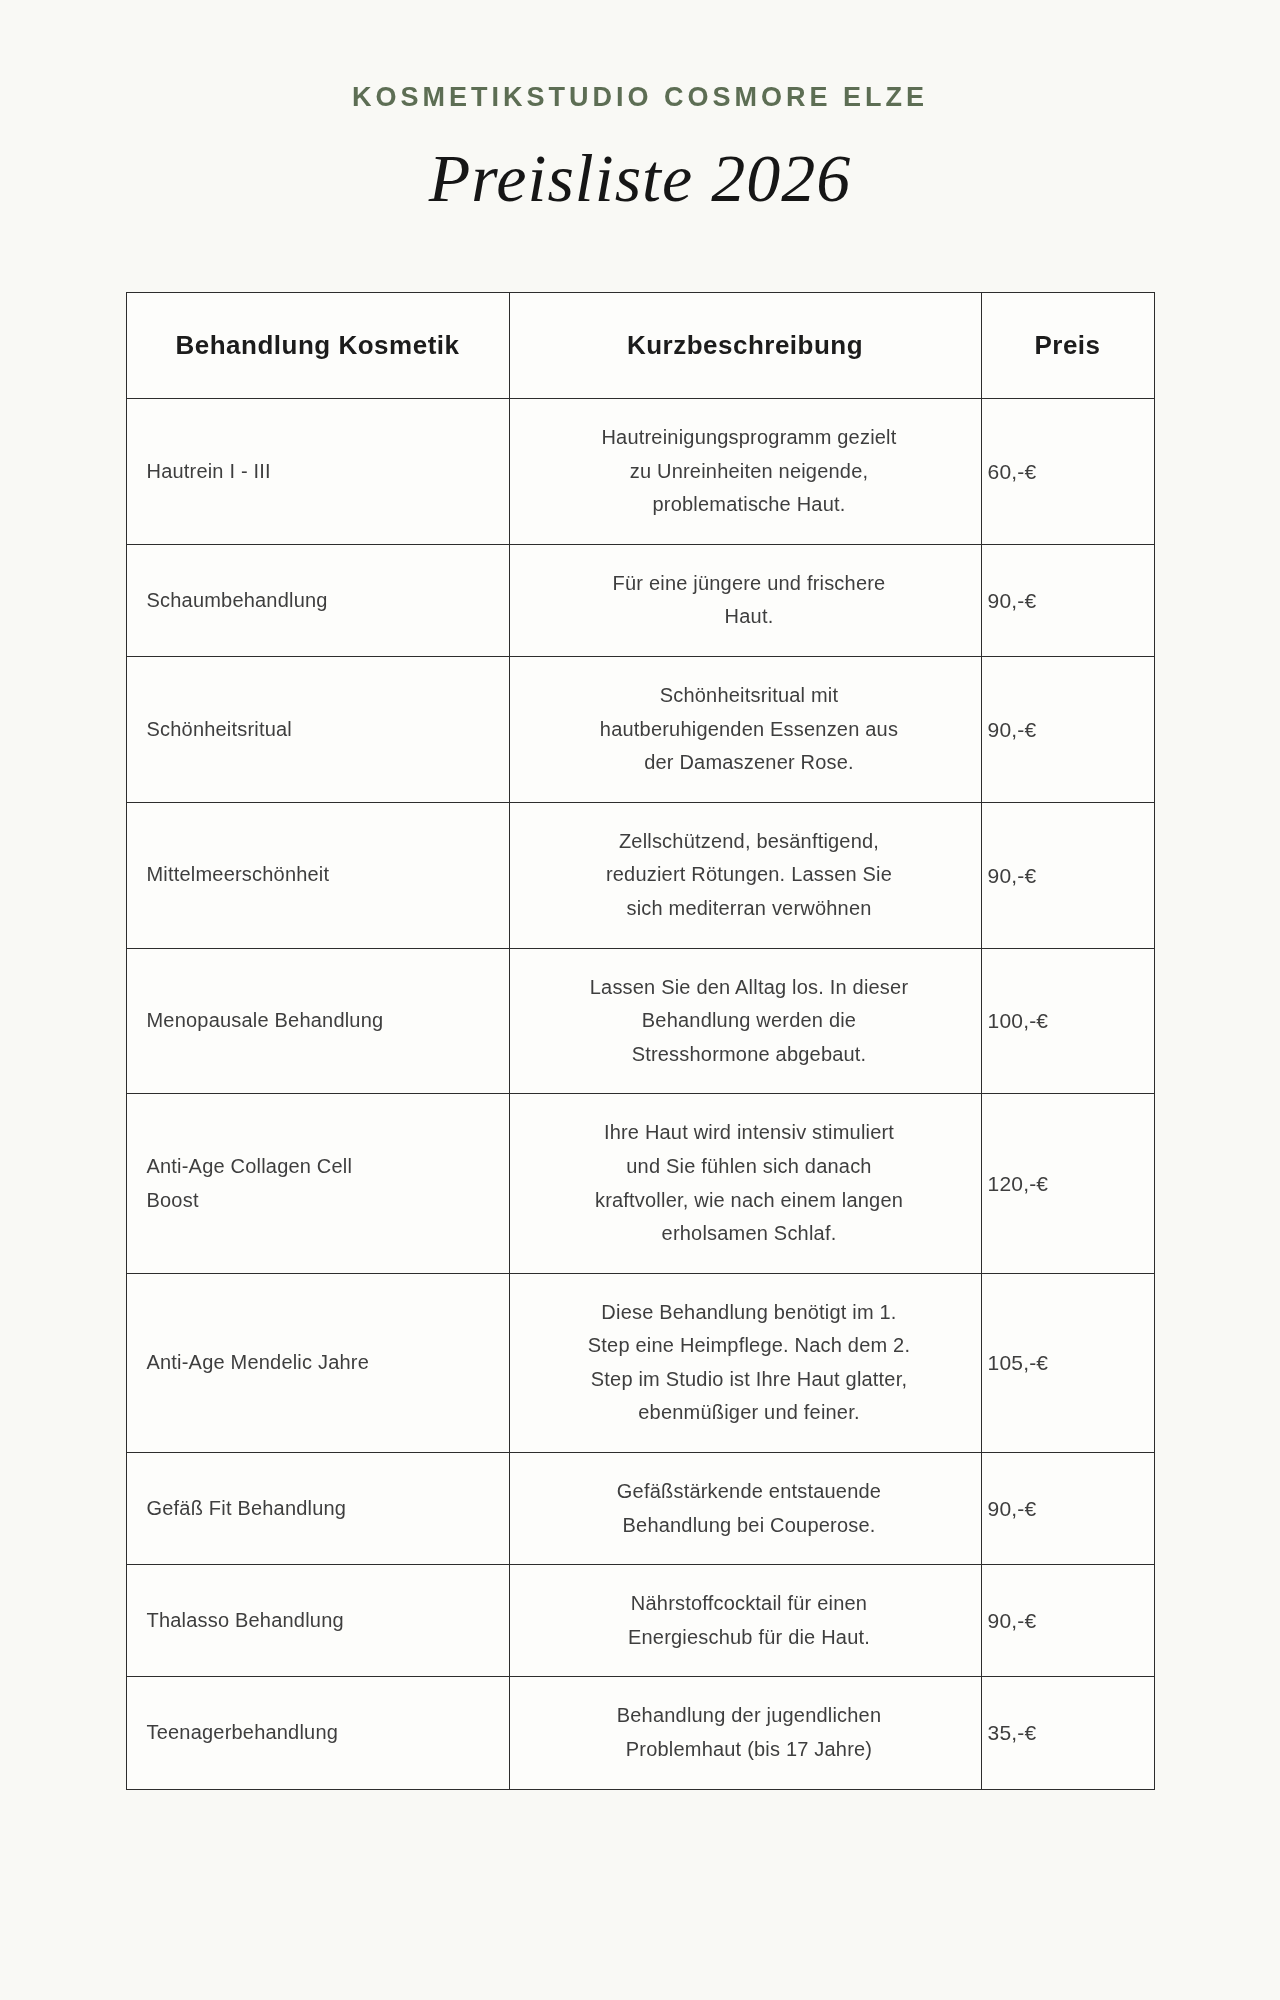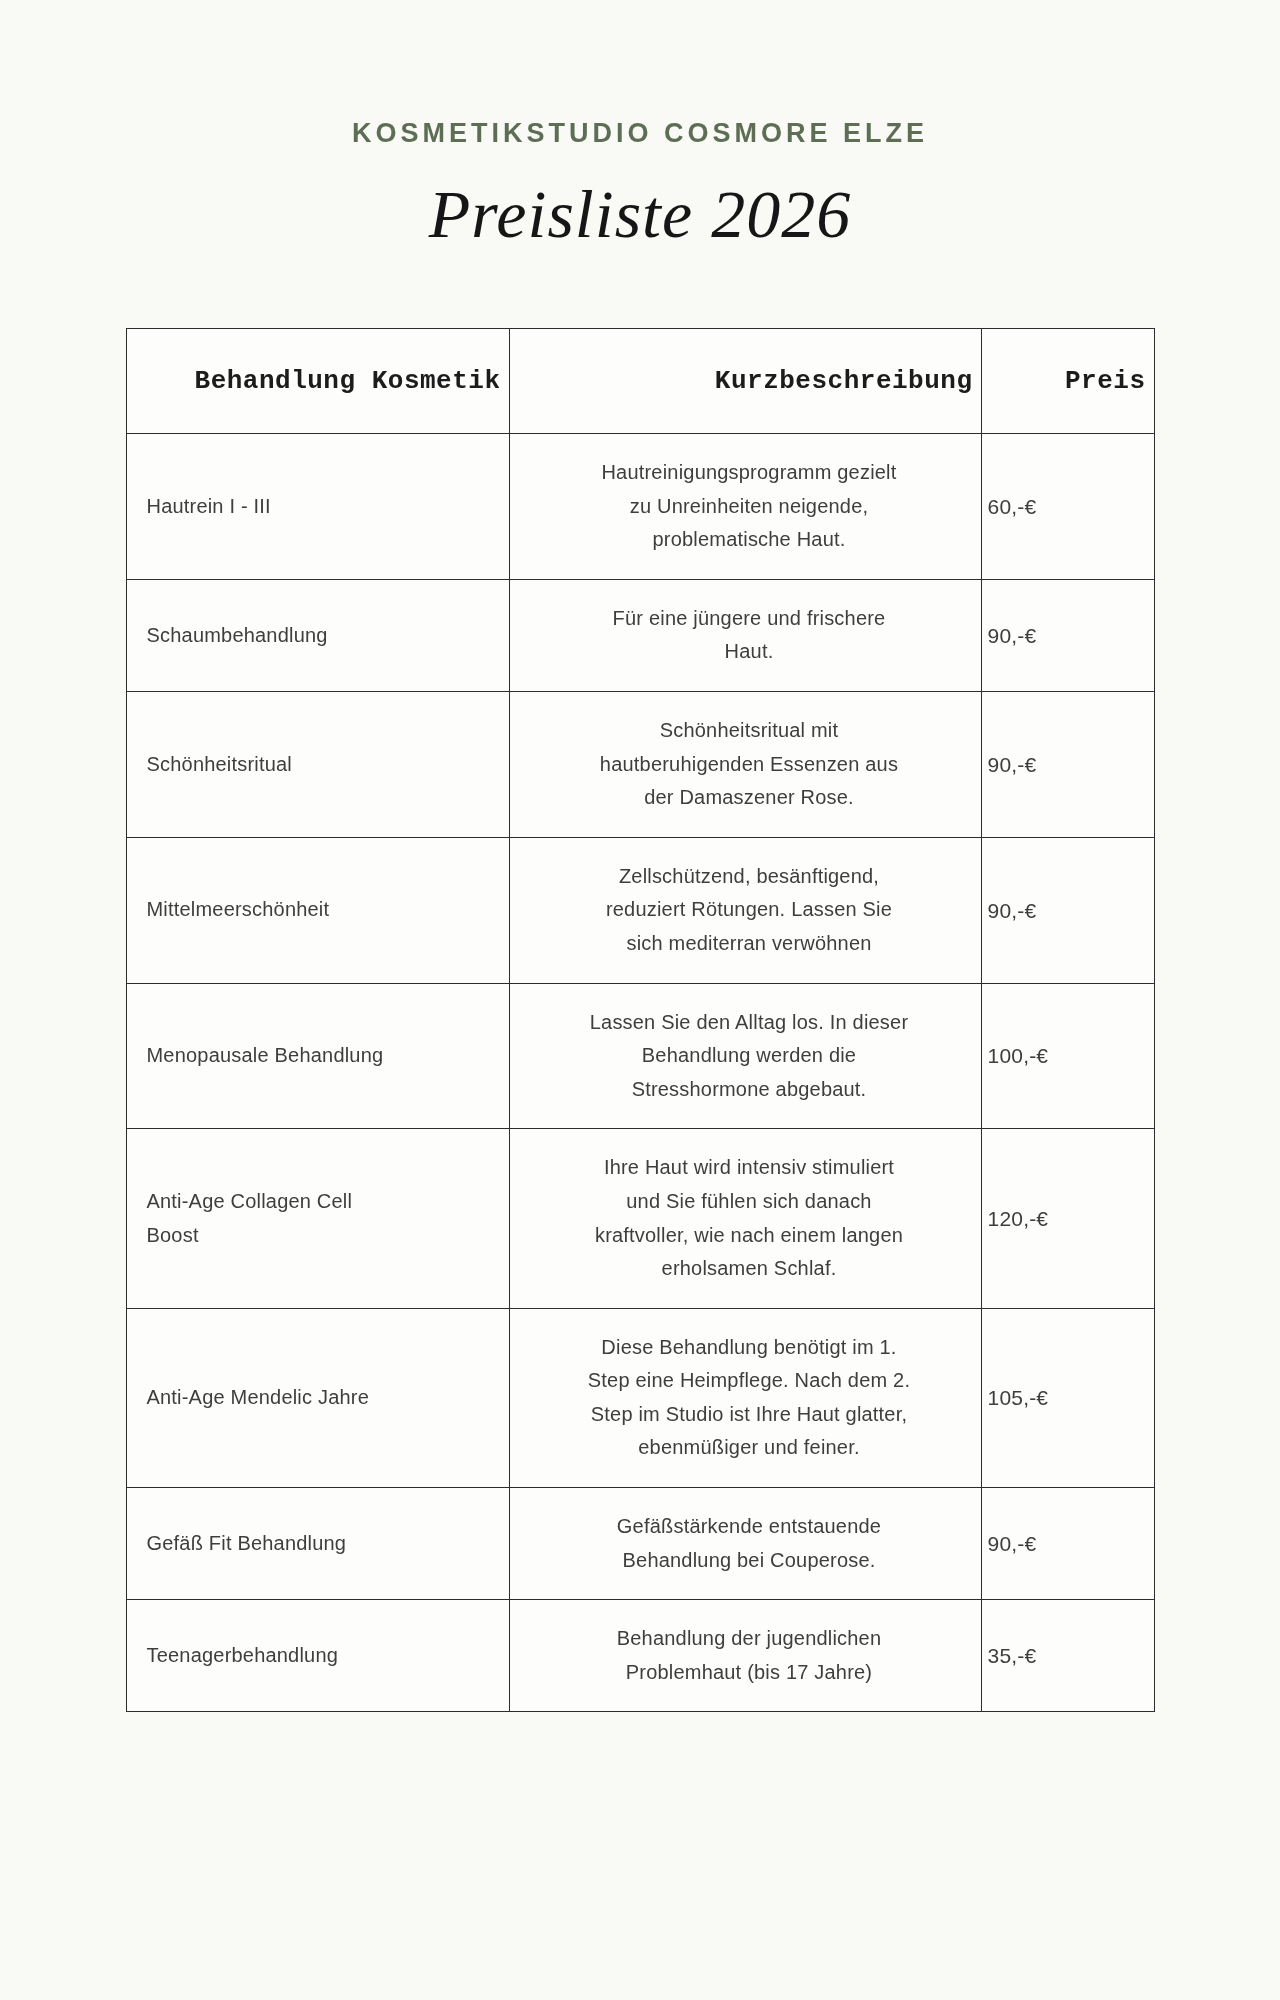--- a/index.html
+++ b/index.html
@@ -11,21 +11,21 @@
     font-family: "Liberation Sans", sans-serif;
   }
 
   .page {
     width: 1280px;
     height: 2000px;
     overflow: hidden;
   }
 
   .studio-name {
-    padding-top: 118px;
+    padding-top: 82px;
     text-align: center;
     font-family: "Liberation Sans", sans-serif;
     font-weight: bold;
     font-size: 27px;
     letter-spacing: 4px;
     color: #5d6e54;
   }
 
   .page-title {
     margin-top: 26px;
@@ -49,25 +49,25 @@
   col.c-name  { width: 383px; }
   col.c-desc  { width: 472px; }
   col.c-price { width: 173px; }
 
   .price-table th,
   .price-table td {
     border: 1px solid #2d2d2d;
   }
 
   .price-table th {
-    font-family: Liberation Mono, monospace;
+    font-family: Liberation Sans, sans-serif;
     font-weight: bold;
     font-size: 26px;
     color: #1c1c1c;
-    text-align: right;
+    text-align: center;
     padding: 37px 8px;
     letter-spacing: 0.5px;
   }
 
   .price-table td {
     font-size: 20px;
     line-height: 1.68;
     color: #3e3e3e;
     vertical-align: middle;
     letter-spacing: 0.2px;
@@ -165,20 +165,26 @@
 ebenmüßiger und feiner.</td>
         <td class="cell-price">105,-€</td>
       </tr>
       <tr>
         <td class="cell-name">Gefäß Fit Behandlung</td>
         <td class="cell-desc">Gefäßstärkende entstauende
 Behandlung bei Couperose.</td>
         <td class="cell-price">90,-€</td>
       </tr>
       <tr>
+        <td class="cell-name">Thalasso Behandlung</td>
+        <td class="cell-desc">Nährstoffcocktail für einen
+Energieschub für die Haut.</td>
+        <td class="cell-price">90,-€</td>
+      </tr>
+      <tr>
         <td class="cell-name">Teenagerbehandlung</td>
         <td class="cell-desc">Behandlung der jugendlichen
 Problemhaut (bis 17 Jahre)</td>
         <td class="cell-price">35,-€</td>
       </tr>
     </tbody>
   </table>
 
 </div>
 

